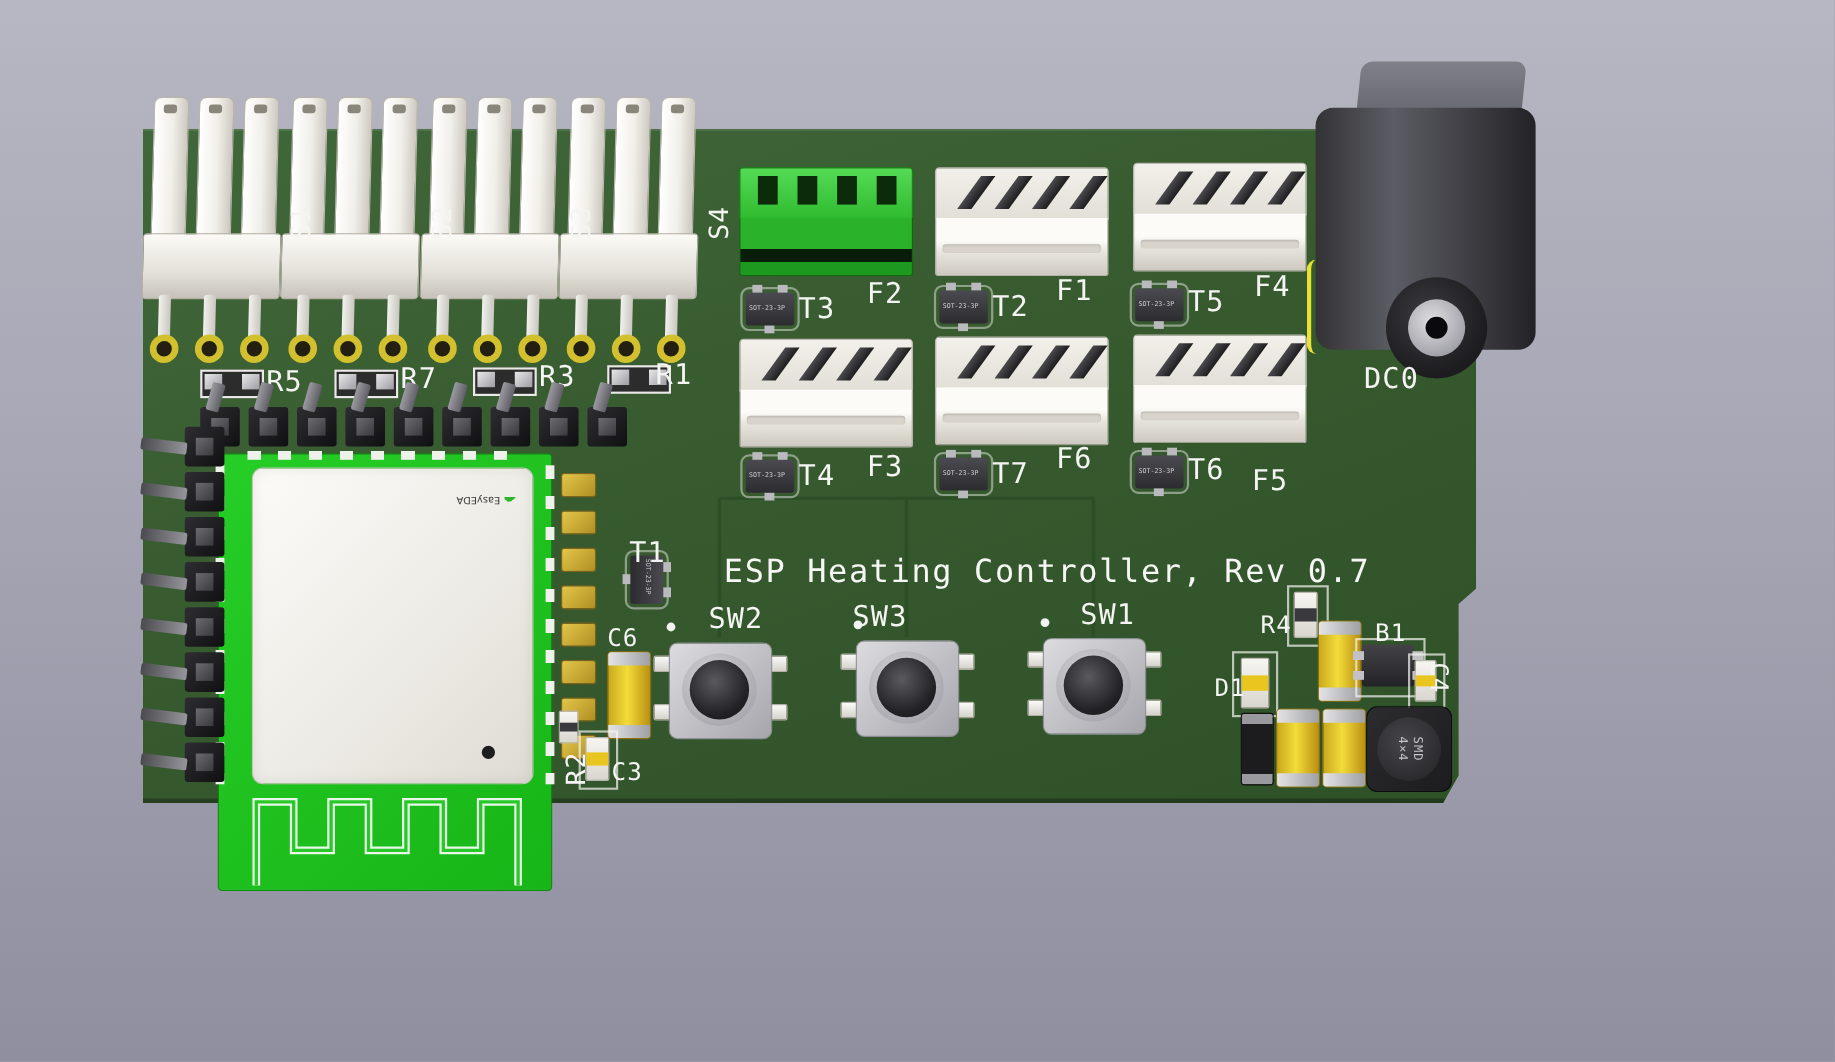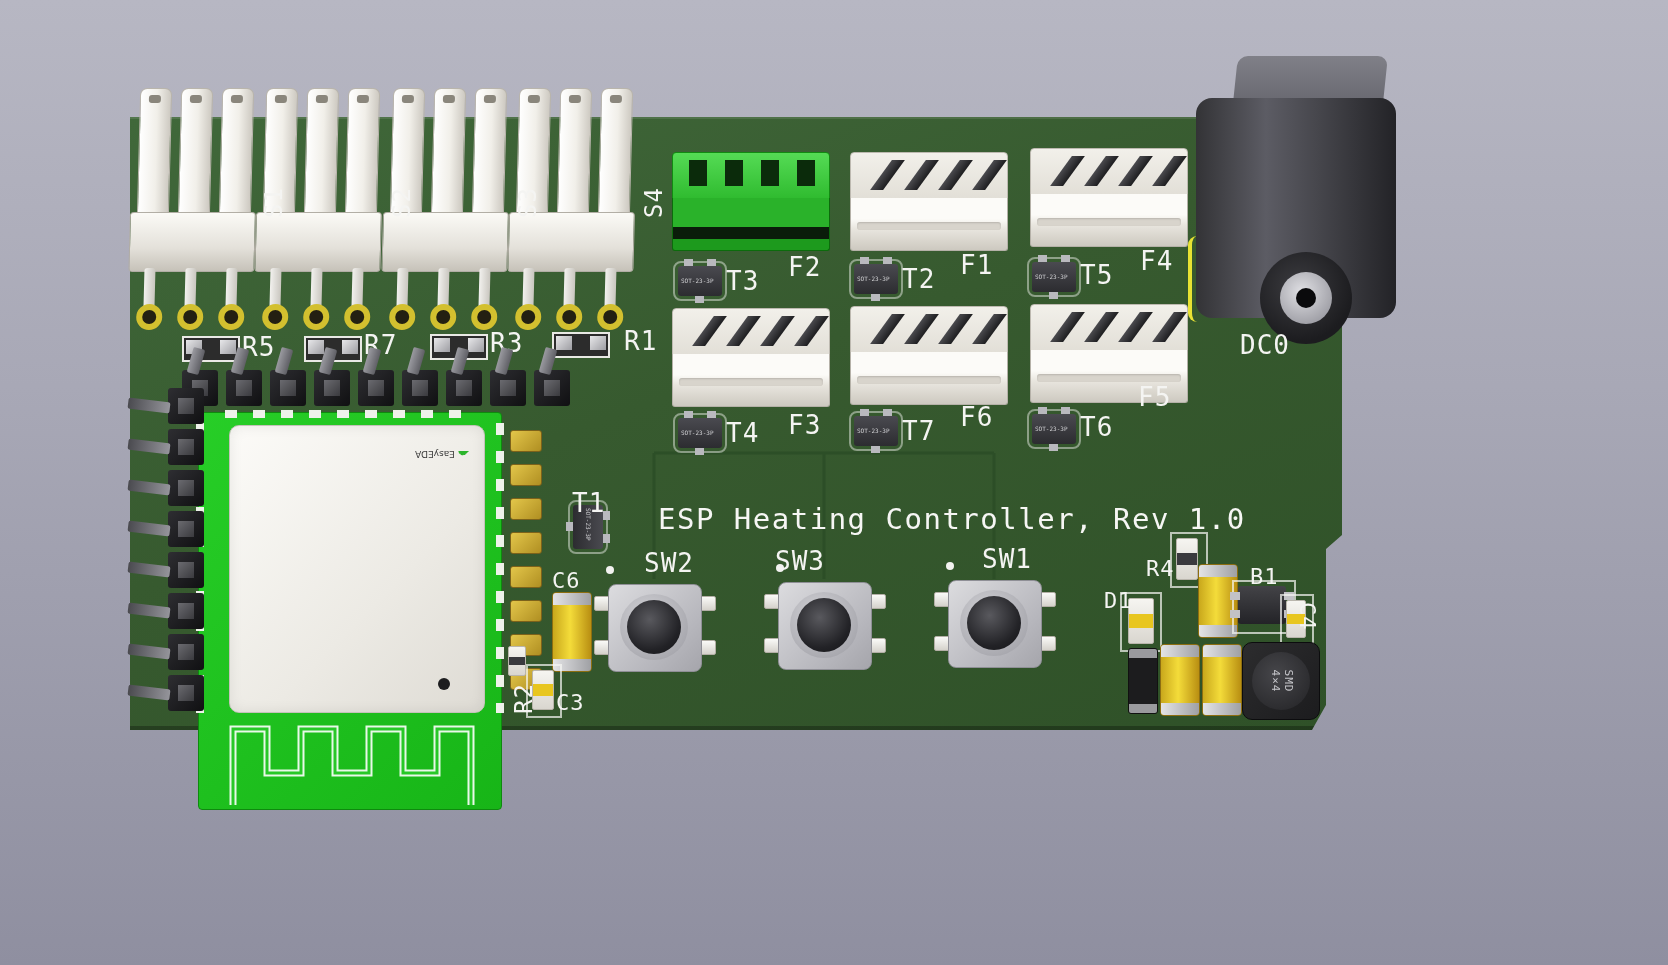--- a/index.html
+++ b/index.html
@@ -216,21 +216,21 @@
     <div class="abs" style="left:2px;top:2px;width:16px;height:14px;background:linear-gradient(135deg,#e8e8ea,#9d9da2)"></div>
     <div class="abs" style="right:2px;top:2px;width:16px;height:14px;background:linear-gradient(135deg,#e8e8ea,#9d9da2)"></div>
   </div>
   <div class="abs" style="left:552px;top:332px;width:54px;height:22px;border:2px solid #e9e9e5;background:#2c2c2c">
     <div class="abs" style="left:2px;top:2px;width:16px;height:14px;background:linear-gradient(135deg,#e8e8ea,#9d9da2)"></div>
     <div class="abs" style="right:2px;top:2px;width:16px;height:14px;background:linear-gradient(135deg,#e8e8ea,#9d9da2)"></div>
   </div>
   <div class="lbl" style="left:242px;top:334px">R5</div>
   <div class="lbl" style="left:364px;top:332px">R7</div>
   <div class="lbl" style="left:490px;top:330px">R3</div>
-  <div class="lbl" style="left:624px;top:328px">R1</div>
+  <div class="lbl" style="left:596px;top:328px">R1</div>
 
   <div id="module">
     <div class="cast-l"></div>
     <div class="cast-r"></div>
     <div class="cast-t"></div>
     <div id="shield">
       <div id="logo">
         <span class="cloud">☁</span>
         <span>EasyEDA</span>
       </div>
@@ -367,21 +367,21 @@
     <div class="front">
         <div class="groove"></div>
       </div>
   </div>
 
   <div class="lbl" style="left:788px;top:254px">F2</div>
   <div class="lbl" style="left:960px;top:252px">F1</div>
   <div class="lbl" style="left:1140px;top:248px">F4</div>
   <div class="lbl" style="left:788px;top:412px">F3</div>
   <div class="lbl" style="left:960px;top:404px">F6</div>
-  <div class="lbl" style="left:1138px;top:384px">F5</div>
+  <div class="lbl" style="left:1138px;top:424px">F5</div>
 
   <div class="sot" style="left:678px;top:266px">
     <div class="pin" style="left:6px;top:-7px"></div>
     <div class="pin" style="left:29px;top:-7px"></div>
     <div class="pin" style="left:17px;top:30px"></div>
     <div class="mark">SOT-23-3P</div>
   </div>
   <div class="sot" style="left:854px;top:264px">
     <div class="pin" style="left:6px;top:-7px"></div>
     <div class="pin" style="left:29px;top:-7px"></div>
@@ -432,21 +432,21 @@
     <div class="topface"></div>
     <div class="bodyface"></div>
     <div class="barrel">
       <div class="ring">
         <div class="hole"></div>
       </div>
     </div>
   </div>
   <div class="lbl" style="left:1240px;top:332px">DC0</div>
 
-  <div id="title">ESP Heating Controller, Rev 1.0</div>
+  <div id="title">ESP Heating Controller, Rev 0.7</div>
 
   <div class="sw" style="left:598px;top:576px">
     <div class="dot"></div>
     <div class="pin" style="left:-4px;top:20px"></div>
     <div class="pin" style="left:-4px;top:64px"></div>
     <div class="pin" style="left:100px;top:20px"></div>
     <div class="pin" style="left:100px;top:64px"></div>
     <div class="base"></div>
     <div class="plate"></div>
     <div class="btn"></div>
@@ -494,21 +494,21 @@
       <div class="band"></div>
     </div>
   <div class="lbl sm" style="left:1146px;top:558px">R4</div>
 
   <div class="ycap" style="left:1198px;top:564px;width:38px;height:72px"></div>
 
   <div class="silk" style="left:1120px;top:592px;width:38px;height:56px"></div>
   <div class="chipw yellow" style="left:1128px;top:598px;width:24px;height:44px">
       <div class="band"></div>
     </div>
-  <div class="lbl sm" style="left:1104px;top:590px">D1</div>
+  <div class="lbl sm" style="left:1104px;top:616px">D1</div>
 
   <div class="silk" style="left:1232px;top:580px;width:60px;height:50px"></div>
   <div id="b1">
     <div class="p" style="left:-8px;top:6px"></div>
     <div class="p" style="left:-8px;top:24px"></div>
     <div class="p" style="left:46px;top:6px"></div>
     <div class="p" style="left:46px;top:24px"></div>
   </div>
   <div class="lbl sm" style="left:1250px;top:566px">B1</div>
 

